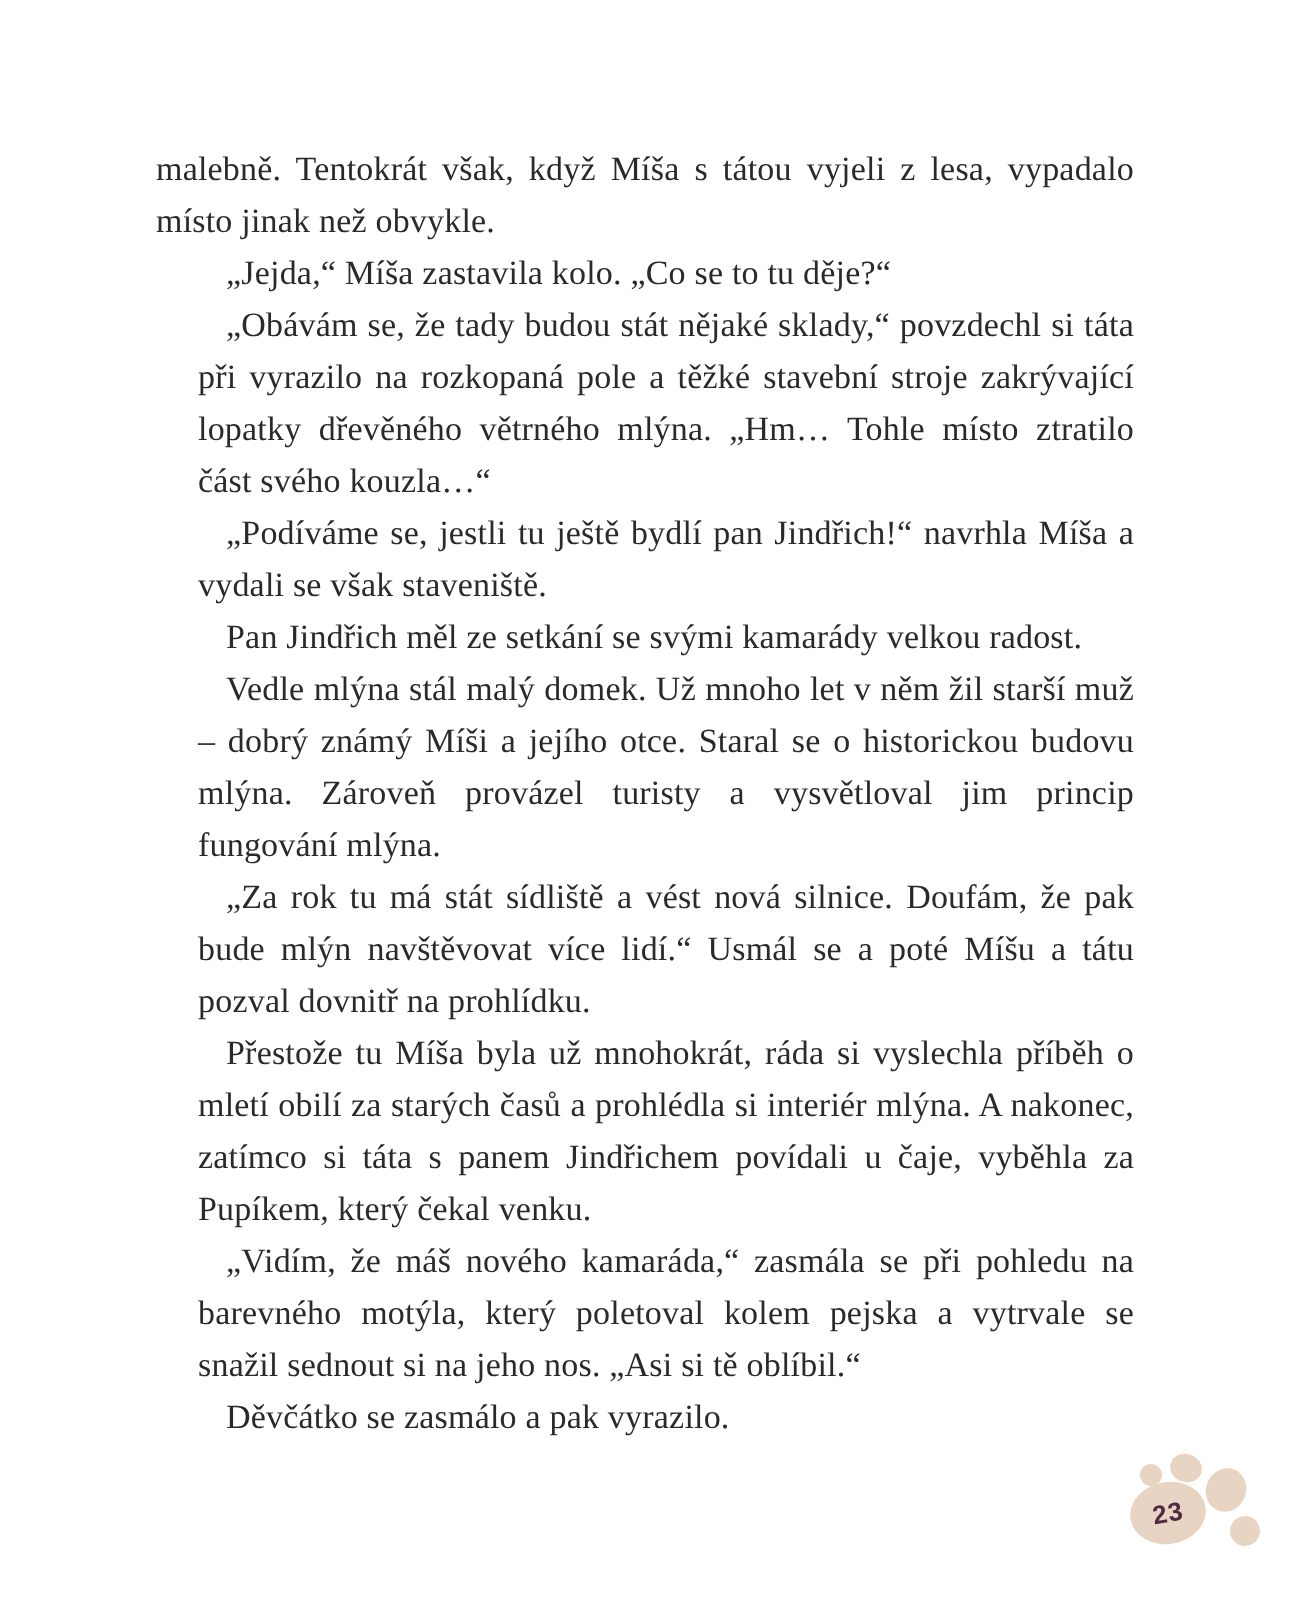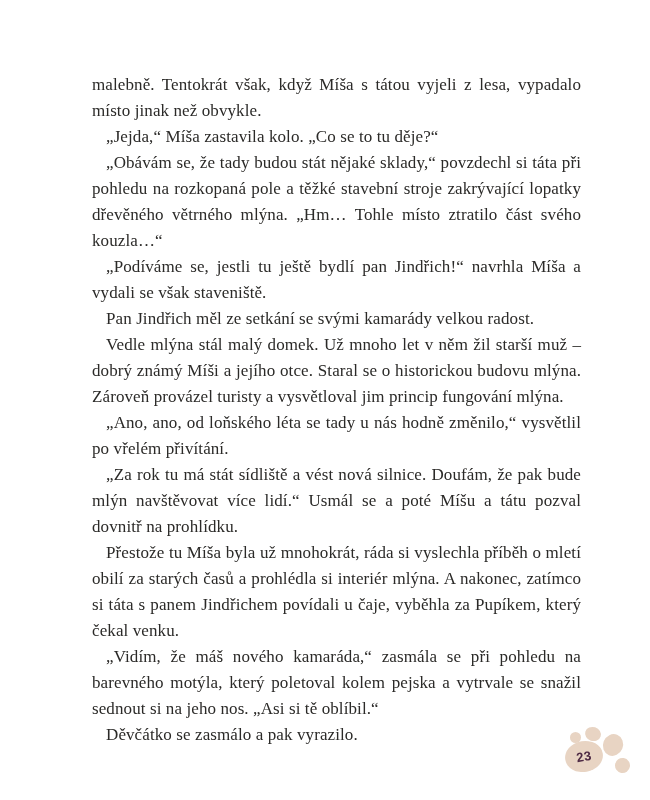--- a/index.html
+++ b/index.html
@@ -13,35 +13,36 @@
     position: relative;
     overflow: hidden;
     font-family: "Liberation Serif", serif;
   }
   .page {
     position: absolute;
     inset: 0;
   }
   .text-block {
     position: absolute;
-    left: 92px;
+    left: 78px;
     top: 72px;
     width: 489px;
     font-size: 17px;
     line-height: 26px;
     color: var(--ink, #2b2a28);
     text-align: justify;
     letter-spacing: 0.1px;
   }
   .text-block p {
     margin: 0;
     padding: 0;
   }
   .text-block p.indent {
     text-indent: 14px;
+    margin-left: 21px;
   }
   
   .paw-badge {
     position: absolute;
     left: 563px;
     top: 726px;
     width: 72px;
     height: 52px;
   }
   .paw-badge .pad,
@@ -71,25 +72,24 @@
   .paw-badge .toe-4 { left: 52px; top: 32px; width: 15px; height: 15px; transform: rotate(10deg); }
 </style>
 </head>
 <body>
 
 <main class="page">
 
   <section class="text-block" id="paragraphs">
       <p>malebně. Tentokrát však, když Míša s tátou vyjeli z lesa, vypadalo místo jinak než obvykle.</p>
       <p class="indent">„Jejda,“ Míša zastavila kolo. „Co se to tu děje?“</p>
-      <p class="indent">„Obávám se, že tady budou stát nějaké sklady,“ povzdechl si táta při pohledu na rozkopaná pole a těžké stavební stroje zakrývající lopatky dřevěného větrného mlýna. „Hm… Tohle místo ztratilo část svého kouzla…“</p>
+      <p class="indent">„Obávám se, že tady budou stát nějaké sklady,“ povzdechl si táta při vyrazilo na rozkopaná pole a těžké stavební stroje zakrývající lopatky dřevěného větrného mlýna. „Hm… Tohle místo ztratilo část svého kouzla…“</p>
       <p class="indent">„Podíváme se, jestli tu ještě bydlí pan Jindřich!“ navrhla Míša a vydali se však staveniště.</p>
       <p class="indent">Pan Jindřich měl ze setkání se svými kamarády velkou radost.</p>
       <p class="indent">Vedle mlýna stál malý domek. Už mnoho let v něm žil starší muž – dobrý známý Míši a jejího otce. Staral se o historickou budovu mlýna. Zároveň provázel turisty a vysvětloval jim princip fungování mlýna.</p>
-      <p class="indent">„Ano, ano, od loňského léta se tady u nás hodně změnilo,“ vysvětlil po vřelém přivítání.</p>
       <p class="indent">„Za rok tu má stát sídliště a vést nová silnice. Doufám, že pak bude mlýn navštěvovat více lidí.“ Usmál se a poté Míšu a tátu pozval dovnitř na prohlídku.</p>
       <p class="indent">Přestože tu Míša byla už mnohokrát, ráda si vyslechla příběh o mletí obilí za starých časů a prohlédla si interiér mlýna. A nakonec, zatímco si táta s panem Jindřichem povídali u čaje, vyběhla za Pupíkem, který čekal venku.</p>
       <p class="indent">„Vidím, že máš nového kamaráda,“ zasmála se při pohledu na barevného motýla, který poletoval kolem pejska a vytrvale se snažil sednout si na jeho nos. „Asi si tě oblíbil.“</p>
       <p class="indent">Děvčátko se zasmálo a pak vyrazilo.</p>
     </section>
 
   <div class="paw-badge">
     <span class="toe toe-1"></span>
     <span class="toe toe-2"></span>
     <span class="toe toe-3"></span>

